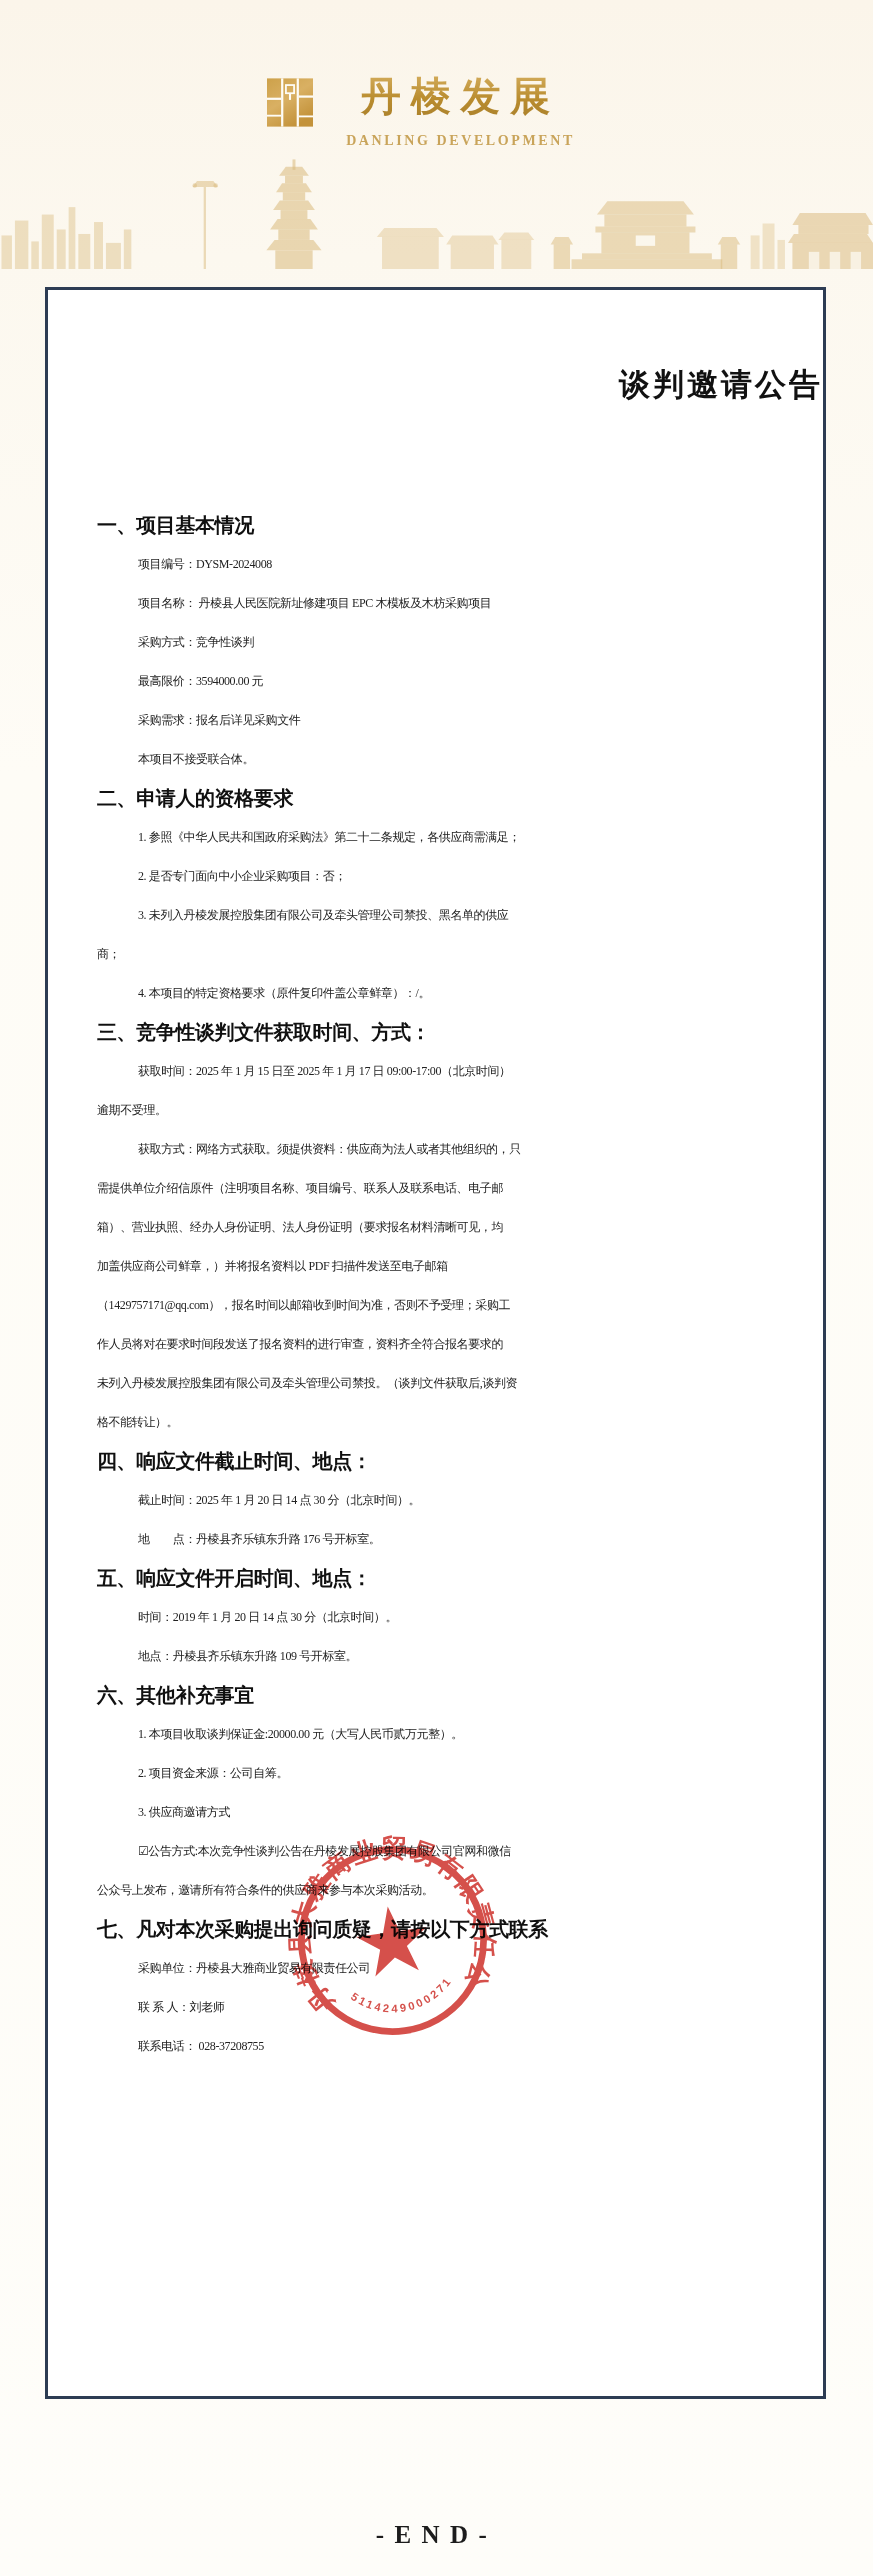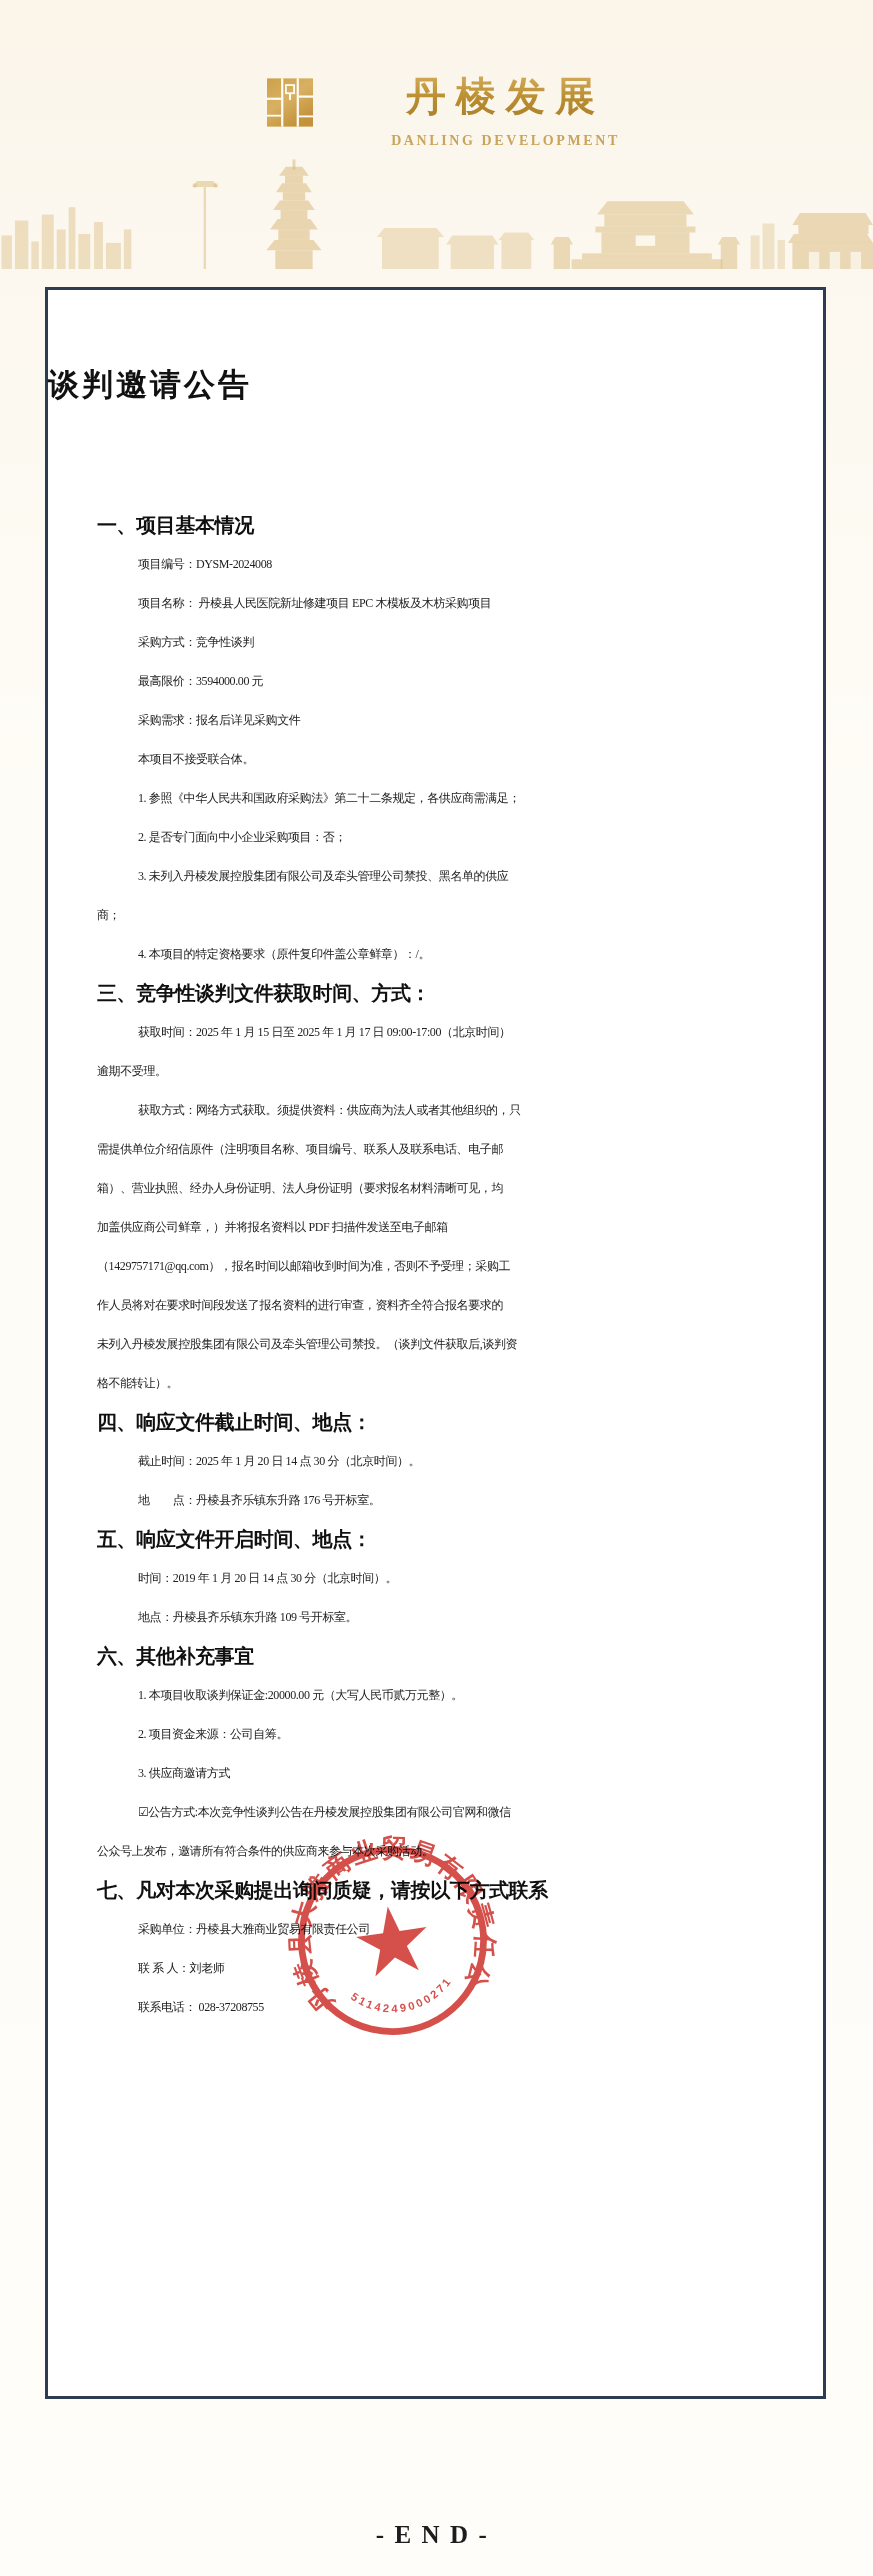--- a/index.html
+++ b/index.html
@@ -7,39 +7,39 @@
     width:873px;height:2576px;
     font-family:"Liberation Serif","DejaVu Serif",serif;
     color:#1f1f1f;
   }
   .page{
     position:relative;width:873px;height:2576px;overflow:hidden;
     background:linear-gradient(180deg,#fbf5ea 0%,#fcf8ef 10%,#fefcf6 30%,#fefdf9 100%);
   }
   
   .logo-mark{position:absolute;left:267px;top:78px;width:46px;height:49px;}
-  .brand{position:absolute;left:345px;top:69px;width:231px;text-align:center;margin-left:45px;}
+  .brand{position:absolute;left:345px;top:69px;width:231px;text-align:center;}
   .brand-cn{
     font-size:40px;font-weight:700;letter-spacing:9.7px;white-space:nowrap;
     font-family:"Liberation Serif","DejaVu Serif",serif;
     background:linear-gradient(180deg,#d8b264 0%,#b98c2e 55%,#a87f2c 100%);
     -webkit-background-clip:text;background-clip:text;color:transparent;
   }
   .brand-en{
     margin-top:9px;font-size:14px;font-weight:600;letter-spacing:2.6px;white-space:nowrap;
     color:#c9a45a;font-family:"Liberation Serif","DejaVu Serif",serif;
   }
   .skyline{position:absolute;left:0;top:146px;width:873px;height:123px;}
   
   .card{
     position:absolute;left:45px;top:287px;width:775px;height:2106px;
     background:#ffffff;border:3px solid #2d3c53;
   }
   .doc-title{
-    margin:74px 0 0 0;text-align:left;
+    margin:74px 0 0 0;text-align:right;
     font-size:31px;font-weight:700;color:#111;letter-spacing:3px;
     font-family:"Liberation Serif","DejaVu Serif",serif;
   }
   .doc-lines{margin:100px 37px 0 49px;}
   .line{
     height:39px;line-height:39px;font-size:12px;letter-spacing:-0.4px;
     white-space:nowrap;color:#222;
   }
   .line.heading{
     font-weight:700;font-size:20px;color:#101010;
@@ -170,20 +170,21 @@
   <div class="card">
     <h1 class="doc-title">谈判邀请公告</h1>
     <div class="doc-lines" id="doc-lines">
         <div class="line heading">一、项目基本情况</div>
         <div class="line body">项目编号：DYSM-2024008</div>
         <div class="line body">项目名称： 丹棱县人民医院新址修建项目 EPC 木模板及木枋采购项目</div>
         <div class="line body">采购方式：竞争性谈判</div>
         <div class="line body">最高限价：3594000.00 元</div>
         <div class="line body">采购需求：报名后详见采购文件</div>
         <div class="line body">本项目不接受联合体。</div>
+        <div class="line heading">二、申请人的资格要求</div>
         <div class="line body">1. 参照《中华人民共和国政府采购法》第二十二条规定，各供应商需满足；</div>
         <div class="line body">2. 是否专门面向中小企业采购项目：否；</div>
         <div class="line body">3. 未列入丹棱发展控股集团有限公司及牵头管理公司禁投、黑名单的供应</div>
         <div class="line cont">商；</div>
         <div class="line body">4. 本项目的特定资格要求（原件复印件盖公章鲜章）：/。</div>
         <div class="line heading">三、竞争性谈判文件获取时间、方式：</div>
         <div class="line body">获取时间：2025 年 1 月 15 日至 2025 年 1 月 17 日 09:00-17:00（北京时间）</div>
         <div class="line cont">逾期不受理。</div>
         <div class="line body">获取方式：网络方式获取。须提供资料：供应商为法人或者其他组织的，只</div>
         <div class="line cont">需提供单位介绍信原件（注明项目名称、项目编号、联系人及联系电话、电子邮</div>

